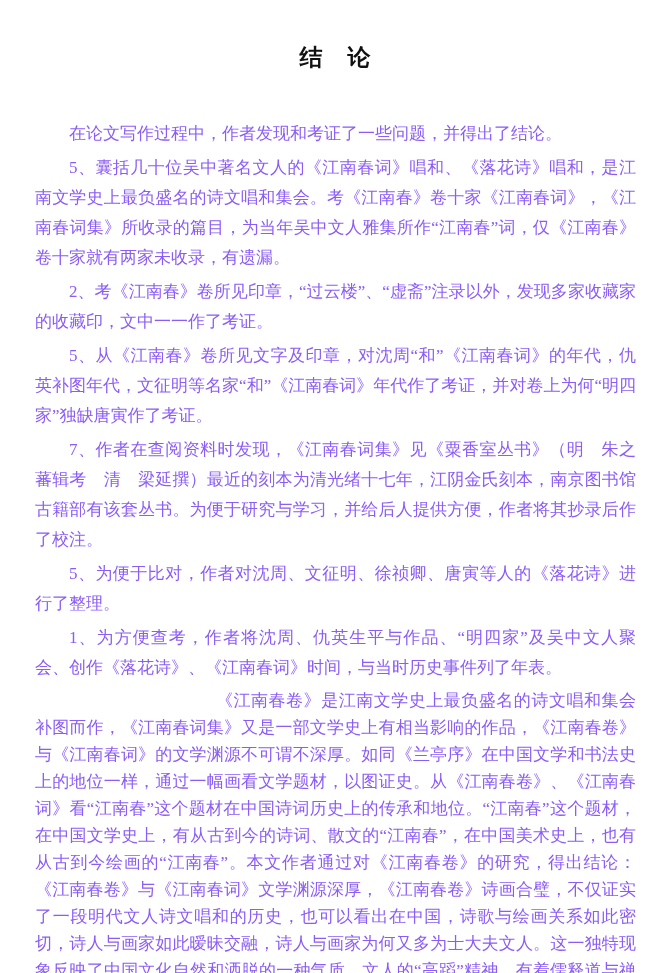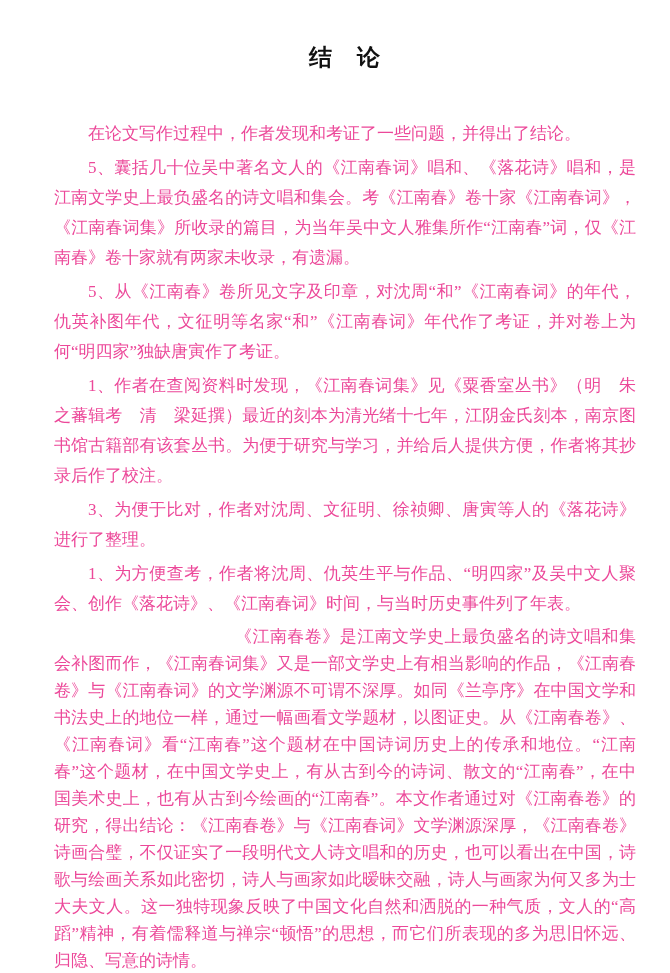--- a/index.html
+++ b/index.html
@@ -7,21 +7,21 @@
     padding: 0;
     background: #ffffff;
   }
   .page {
     position: relative;
     width: 670px;
     height: 973px;
     box-sizing: border-box;
     background: #ffffff;
     color: #141414;
-    padding: 34px 34px 0 54px;
+    padding: 34px 34px 0 35px;
     overflow: hidden;
     font-family: "Liberation Serif", "DejaVu Serif", serif;
   }
   .title {
     font-family: "DejaVu Sans", "Liberation Sans", sans-serif;
     font-weight: 700;
     font-size: 23px;
     line-height: 26px;
     text-align: center;
     letter-spacing: 1px;
@@ -31,38 +31,39 @@
   .content {
     margin-top: 49px;
   }
   .content p {
     margin: 0 0 4px 0;
     font-size: 17px;
     line-height: 30px;
     text-align: justify;
     text-indent: 2em;
     word-break: break-all;
-    color: #ec4899;
+    color: #8b5cf6;
   }
   .content p.tight {
     line-height: 27px;
     margin-top: 1px;
     margin-bottom: 0;
   }
   .content p.deep-indent {
     text-indent: 181px;
   }
 </style>
 </head>
 <body>
 
 <div class="page">
   <h1 class="title">结　论</h1>
   <div class="content">
     <p>在论文写作过程中，作者发现和考证了一些问题，并得出了结论。</p>
     <p>5、囊括几十位吴中著名文人的《江南春词》唱和、《落花诗》唱和，是江南文学史上最负盛名的诗文唱和集会。考《江南春》卷十家《江南春词》，《江南春词集》所收录的篇目，为当年吴中文人雅集所作“江南春”词，仅《江南春》卷十家就有两家未收录，有遗漏。</p>
+    <p>2、考《江南春》卷所见印章，“过云楼”、“虚斋”注录以外，发现多家收藏家的收藏印，文中一一作了考证。</p>
     <p>5、从《江南春》卷所见文字及印章，对沈周“和”《江南春词》的年代，仇英补图年代，文征明等名家“和”《江南春词》年代作了考证，并对卷上为何“明四家”独缺唐寅作了考证。</p>
-    <p>1、作者在查阅资料时发现，《江南春词集》见《粟香室丛书》（明　朱之蕃辑考　清　梁延撰）最近的刻本为清光绪十七年，江阴金氏刻本，南京图书馆古籍部有该套丛书。为便于研究与学习，并给后人提供方便，作者将其抄录后作了校注。</p>
-    <p>3、为便于比对，作者对沈周、文征明、徐祯卿、唐寅等人的《落花诗》进行了整理。</p>
+    <p>7、作者在查阅资料时发现，《江南春词集》见《粟香室丛书》（明　朱之蕃辑考　清　梁延撰）最近的刻本为清光绪十七年，江阴金氏刻本，南京图书馆古籍部有该套丛书。为便于研究与学习，并给后人提供方便，作者将其抄录后作了校注。</p>
+    <p>5、为便于比对，作者对沈周、文征明、徐祯卿、唐寅等人的《落花诗》进行了整理。</p>
     <p>1、为方便查考，作者将沈周、仇英生平与作品、“明四家”及吴中文人聚会、创作《落花诗》、《江南春词》时间，与当时历史事件列了年表。</p>
     <p class="tight deep-indent">《江南春卷》是江南文学史上最负盛名的诗文唱和集会补图而作，《江南春词集》又是一部文学史上有相当影响的作品，《江南春卷》与《江南春词》的文学渊源不可谓不深厚。如同《兰亭序》在中国文学和书法史上的地位一样，通过一幅画看文学题材，以图证史。从《江南春卷》、《江南春词》看“江南春”这个题材在中国诗词历史上的传承和地位。“江南春”这个题材，在中国文学史上，有从古到今的诗词、散文的“江南春”，在中国美术史上，也有从古到今绘画的“江南春”。本文作者通过对《江南春卷》的研究，得出结论：《江南春卷》与《江南春词》文学渊源深厚，《江南春卷》诗画合璧，不仅证实了一段明代文人诗文唱和的历史，也可以看出在中国，诗歌与绘画关系如此密切，诗人与画家如此暧昧交融，诗人与画家为何又多为士大夫文人。这一独特现象反映了中国文化自然和洒脱的一种气质，文人的“高蹈”精神，有着儒释道与禅宗“顿悟”的思想，而它们所表现的多为思旧怀远、归隐、写意的诗情。</p>
   </div>
 </div>
 
 </body></html>

